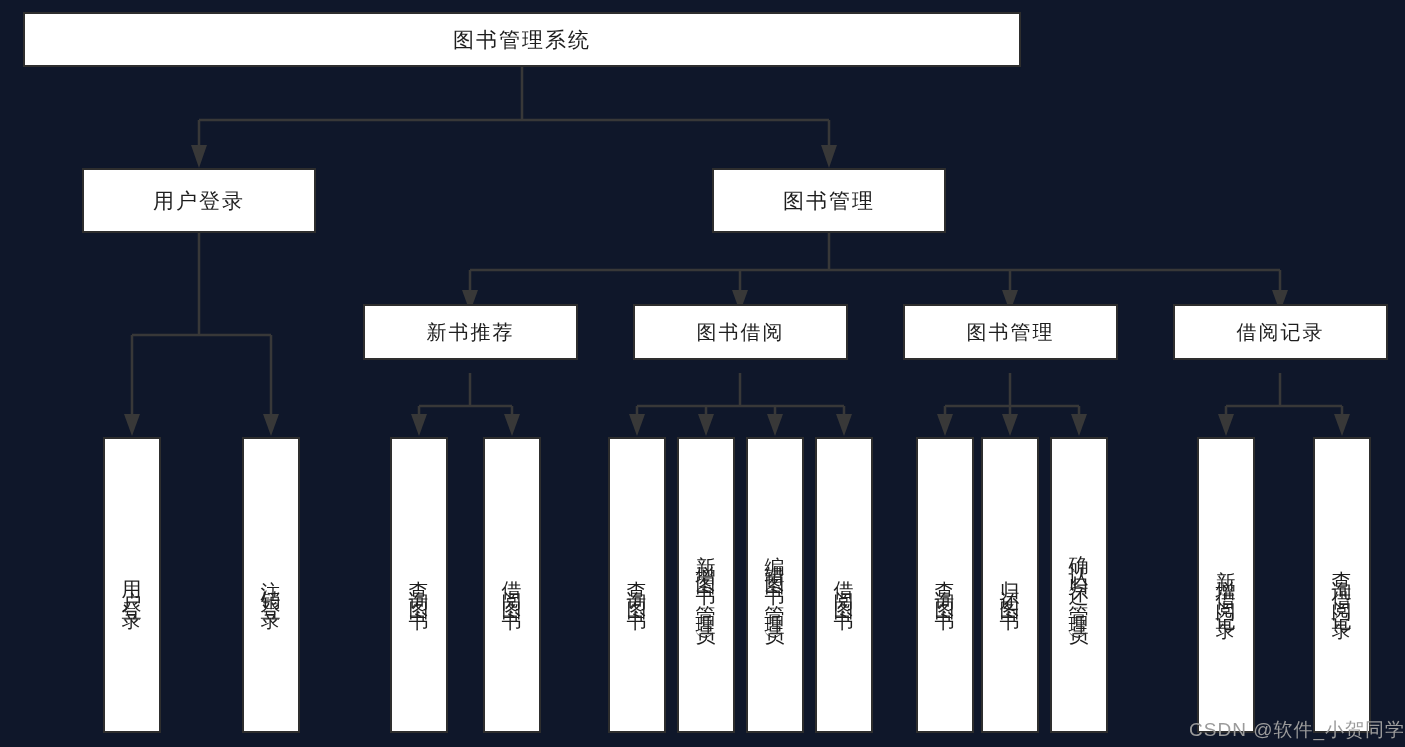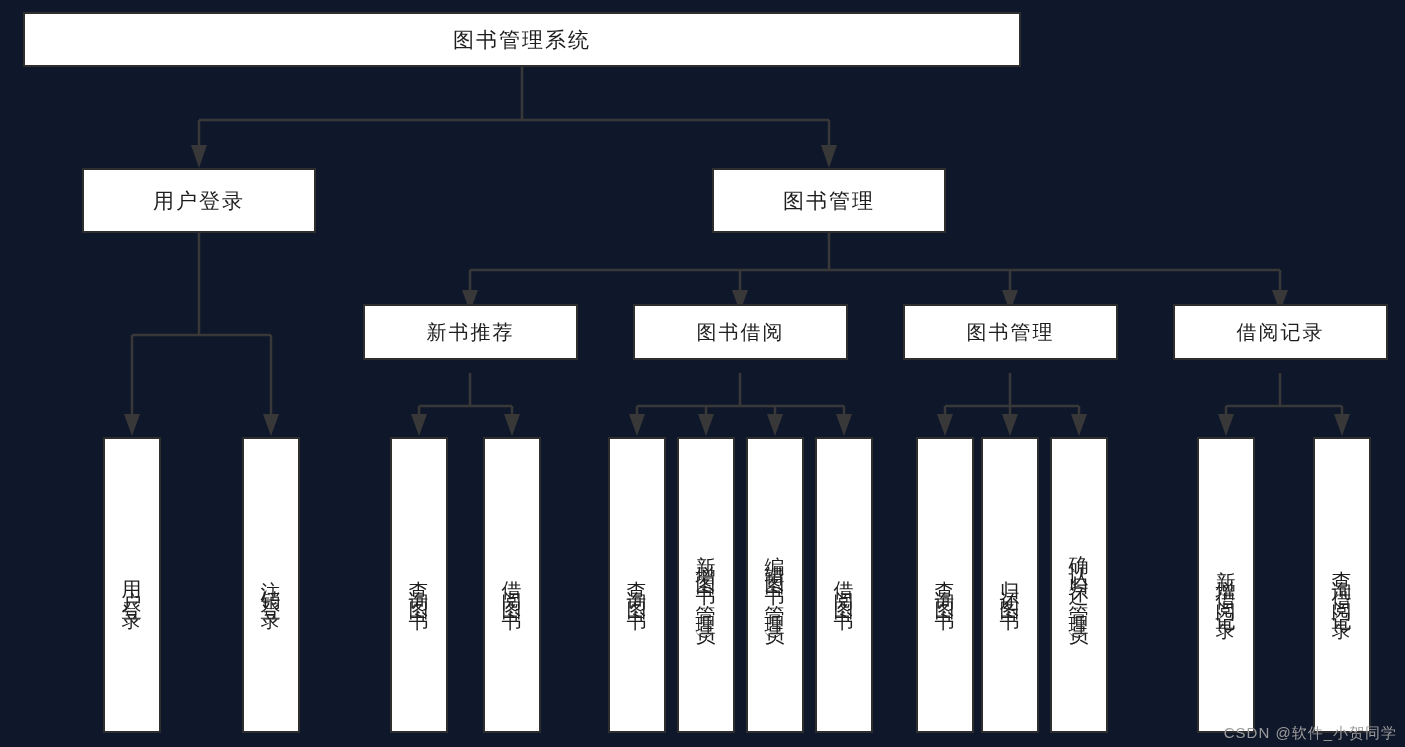--- a/index.html
+++ b/index.html
@@ -39,23 +39,23 @@
     font-size: 20px;
   }
   .node.leaf .vtext {
     writing-mode: vertical-rl;
     text-orientation: upright;
     letter-spacing: 10px;
     line-height: 1;
   }
   .watermark {
     position: absolute;
-    right: 8px;
+    right: 0;
     bottom: 4px;
-    font-size: 15px;
+    font-size: 19px;
     color: #9b9b9b;
     letter-spacing: 1px;
     z-index: 5;
     white-space: nowrap;
   }
 </style>
 </head>
 <body>
 
 <div class="canvas">

